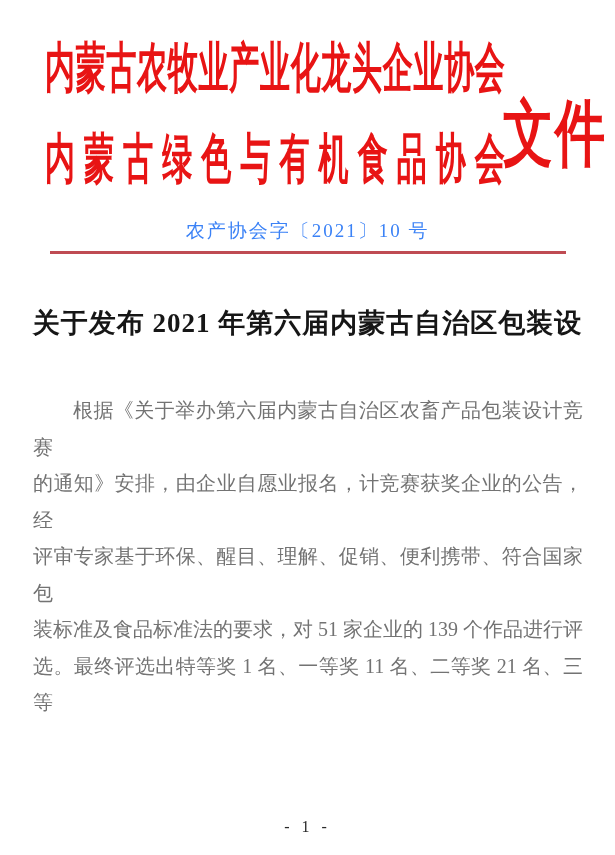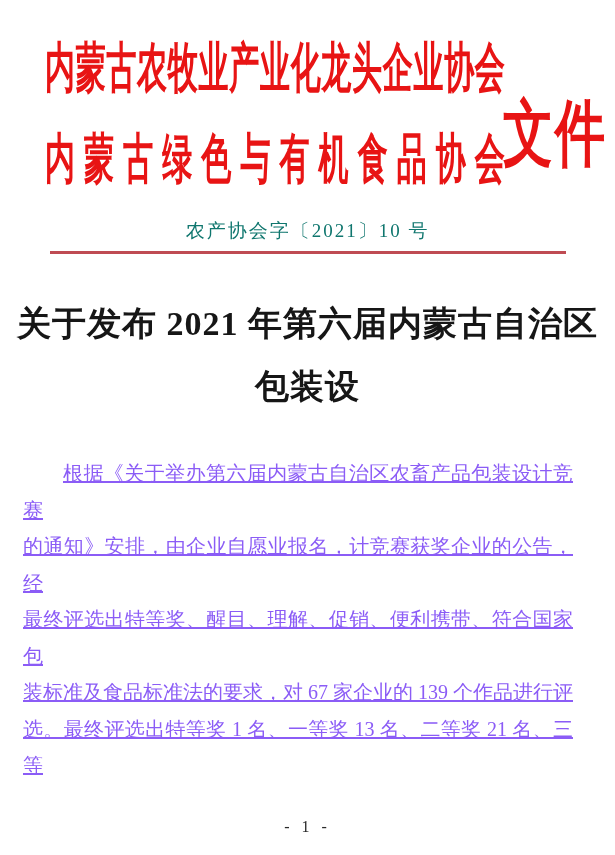--- a/index.html
+++ b/index.html
@@ -45,48 +45,47 @@
     letter-spacing: 2px;
     transform: scale(1, 1.45);
     transform-origin: left top;
     white-space: nowrap;
   }
   
   .doc-number {
     margin-top: 18px;
     text-align: center;
     font-size: 19px;
-    color: #0f766e;
+    color: #3b82f6;
     letter-spacing: 2px;
   }
   .red-rule {
     margin: 7px 0 0 50px;
     width: 516px;
     height: 3px;
     background: var(--rule, #bf4b53);
     border: none;
   }
   
   .title {
     margin-top: 38px;
     text-align: center;
-    font-size: 34px;
+    font-size: 27px;
     font-weight: bold;
     color: #161616;
     line-height: 63px;
     letter-spacing: 1px;
   }
   
   .body-text {
-    margin: 37px 32px 0 23px;
+    margin: 37px 32px 0 33px;
     width: 550px;
     font-size: 20px;
-    color: #8b5cf6;
+    color: #737373;
     line-height: 36.5px;
-    text-decoration: underline;
   }
   .body-line { white-space: nowrap; }
   .body-line.fill {
     white-space: normal;
     text-align: justify;
     text-align-last: justify;
   }
   .body-line.indent { text-indent: 2em; }
   
   .page-number {
@@ -146,20 +145,20 @@
 
   <div class="red-rule"></div>
 
   <div class="title">
     <div>关于发布 2021 年第六届内蒙古自治区包装设</div>
   </div>
 
   <div class="body-text">
       <div class="body-line indent fill">根据《关于举办第六届内蒙古自治区农畜产品包装设计竞赛</div>
       <div class="body-line fill">的通知》安排，由企业自愿业报名，计竞赛获奖企业的公告，经</div>
-      <div class="body-line fill">最终评选出特等奖、醒目、理解、促销、便利携带、符合国家包</div>
-      <div class="body-line fill">装标准及食品标准法的要求，对 67 家企业的 139 个作品进行评</div>
-      <div class="body-line fill">选。最终评选出特等奖 1 名、一等奖 13 名、二等奖 21 名、三等</div>
+      <div class="body-line fill">评审专家基于环保、醒目、理解、促销、便利携带、符合国家包</div>
+      <div class="body-line fill">装标准及食品标准法的要求，对 51 家企业的 139 个作品进行评</div>
+      <div class="body-line fill">选。最终评选出特等奖 1 名、一等奖 11 名、二等奖 21 名、三等</div>
     </div>
 
   <div class="page-number">- 1 -</div>
 
 </div>
 
 </body></html>

